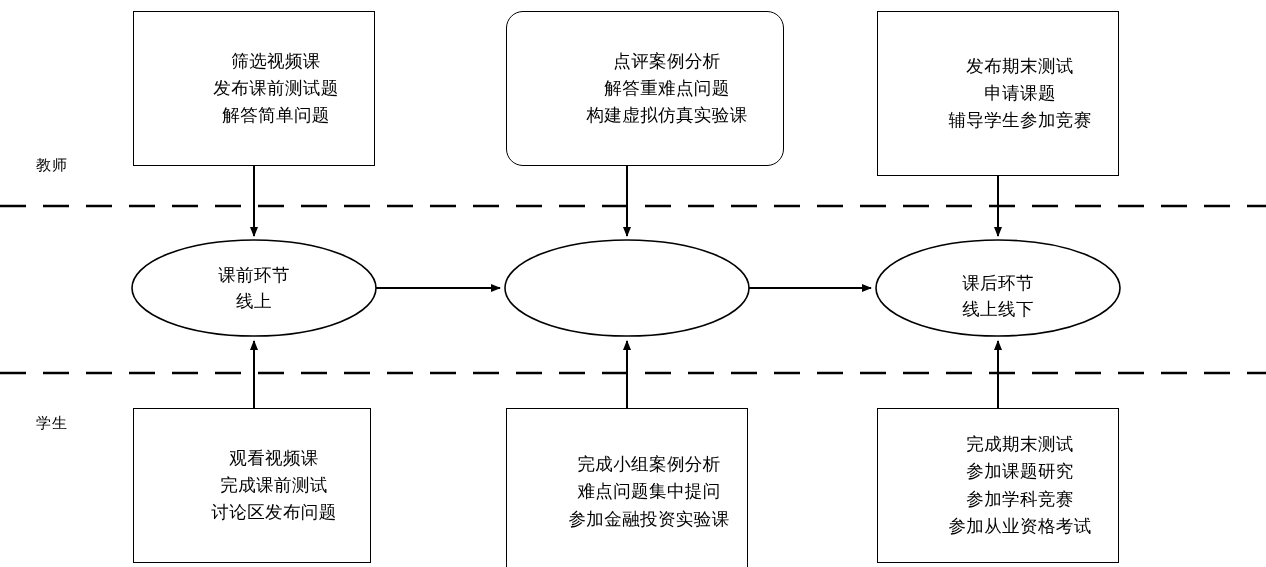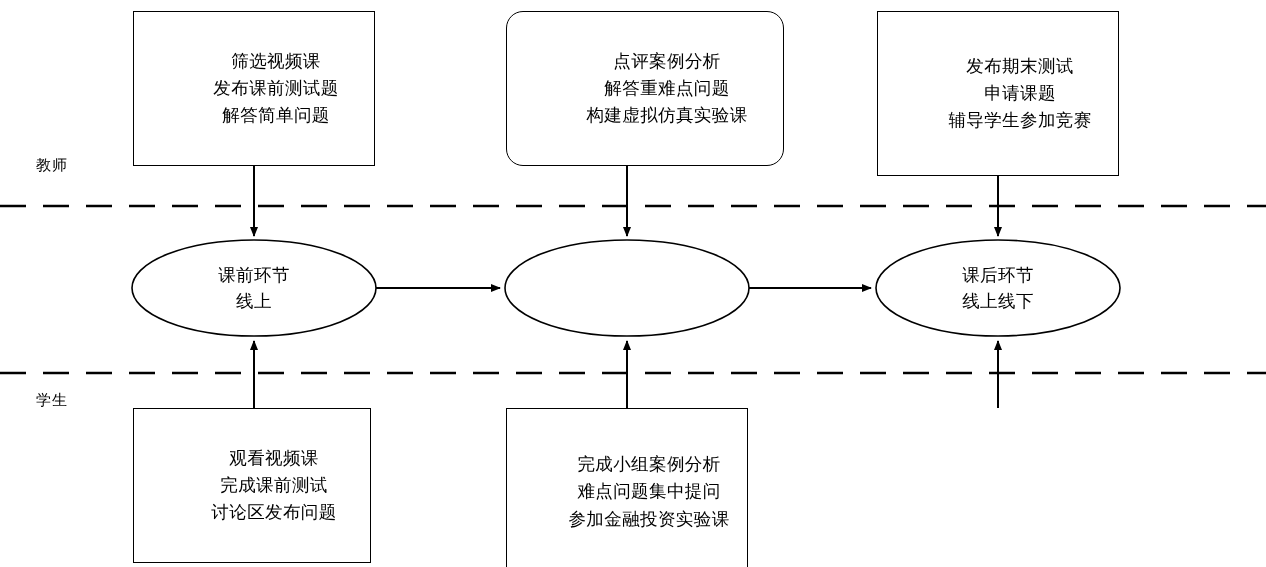--- a/index.html
+++ b/index.html
@@ -93,21 +93,21 @@
 
     <line x1="254" y1="408" x2="254" y2="341" stroke="#000000" stroke-width="2" marker-end="url(#arrowhead)"></line>
     <line x1="627" y1="408" x2="627" y2="341" stroke="#000000" stroke-width="2" marker-end="url(#arrowhead)"></line>
     <line x1="998" y1="408" x2="998" y2="341" stroke="#000000" stroke-width="2" marker-end="url(#arrowhead)"></line>
 
     <line x1="376" y1="288" x2="500" y2="288" stroke="#000000" stroke-width="2" marker-end="url(#arrowhead)"></line>
     <line x1="749" y1="288" x2="871" y2="288" stroke="#000000" stroke-width="2" marker-end="url(#arrowhead)"></line>
   </svg>
 
   <div class="lane-label" style="left:36px; top:156px;">教师</div>
-  <div class="lane-label" style="left:36px; top:391px;">学生</div>
+  <div class="lane-label" style="left:36px; top:414px;">学生</div>
 
   <div class="node-box" style="left:133px; top:11px; width:242px; height:155px;">
     <div class="node-text">筛选视频课
 发布课前测试题
 解答简单问题</div>
   </div>
   <div class="node-box" style="left:506px; top:11px; width:278px; height:155px;border-radius:17px;">
     <div class="node-text">点评案例分析
 解答重难点问题
 构建虚拟仿真实验课</div>
@@ -115,29 +115,35 @@
   <div class="node-box" style="left:877px; top:11px; width:242px; height:165px;">
     <div class="node-text">发布期末测试
 申请课题
 辅导学生参加竞赛</div>
   </div>
 
   <div class="ellipse-label" style="left:132px; top:240px; width:244px; height:96px;">
     <div class="ellipse-text">课前环节
 线上</div>
   </div>
-  <div class="ellipse-label" style="left:876px; top:240px; width:244px; height:96px;">
+  <div class="ellipse-label" style="left:876px; top:248px; width:244px; height:96px;">
     <div class="ellipse-text">课后环节
 线上线下</div>
   </div>
 
   <div class="node-box" style="left:133px; top:408px; width:238px; height:155px;">
     <div class="node-text">观看视频课
 完成课前测试
 讨论区发布问题</div>
   </div>
   <div class="node-box" style="left:506px; top:408px; width:242px; height:168px;">
     <div class="node-text">完成小组案例分析
 难点问题集中提问
 参加金融投资实验课</div>
   </div>
+  <div class="node-box" style="left:877px; top:408px; width:242px; height:155px;">
+    <div class="node-text">完成期末测试
+参加课题研究
+参加学科竞赛
+参加从业资格考试</div>
+  </div>
 
 </div>
 
 </body></html>

